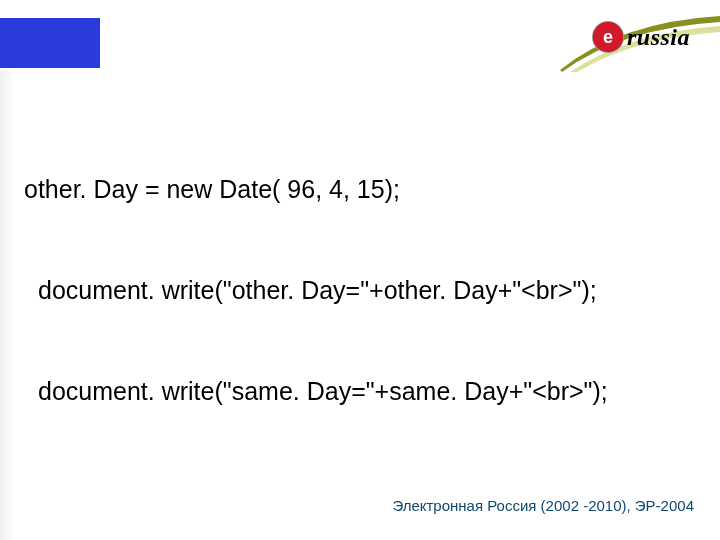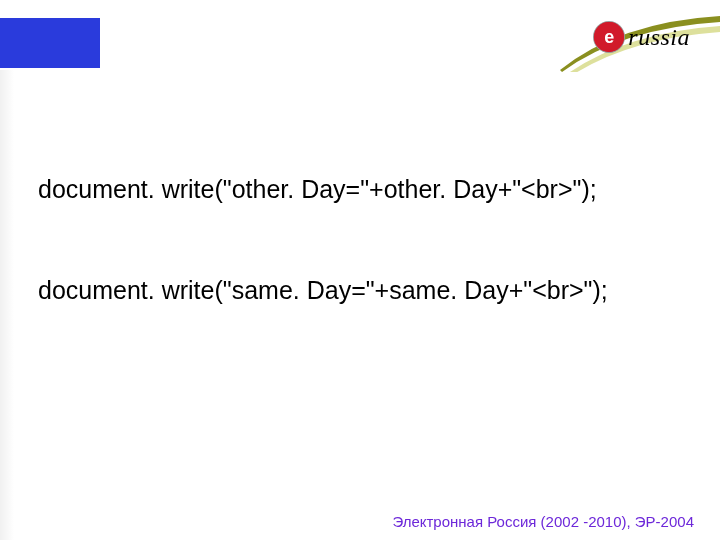--- a/index.html
+++ b/index.html
@@ -55,21 +55,21 @@
     color: #fff;
     font-weight: bold;
     font-size: 18px;
     line-height: 30px;
     text-align: center;
     box-shadow: 0 0 0 2px #d11a2a inset, 0 0 0 1px #999;
   }
   .logo-text {
     font-family: Georgia, "Times New Roman", serif;
     font-style: italic;
-    font-weight: normal;
+    font-weight: bold;
     font-size: 24px;
     color: #000;
     letter-spacing: 0.5px;
     text-align: center;
   }
 
   .code-block {
     position: absolute;
     top: 105px;
     left: 24px;
@@ -77,24 +77,24 @@
     font-size: 25px;
     line-height: 1.35;
     color: #000;
     white-space: pre-wrap;
   }
   .code-line { display:block; }
   .indent1 { padding-left: 14px; }
 
   .footer {
     position: absolute;
-    bottom: 10px;
+    bottom: 26px;
     right: 26px;
     font-size: 15px;
-    color: #6d28d9;
+    color: #0c4a6e;
   }
   .left-rail {
     position: absolute;
     left: 0;
     top: 70px;
     bottom: 0;
     width: 14px;
     background: linear-gradient(90deg, rgba(0,0,0,0.06), rgba(0,0,0,0));
   }
 </style>
@@ -115,20 +115,21 @@
 
     <div class="logo">
       <div class="logo-medal">e</div>
       <div class="logo-text">russia</div>
     </div>
   </div>
 
   <div class="left-rail"></div>
 
   <div class="code-block">
+    <span class="code-line">other. Day = new Date( 96, 4, 15);</span>
     <span class="code-line indent1">document. write("other. Day="+other. Day+"&lt;br&gt;");</span>
     <span class="code-line indent1">document. write("same. Day="+same. Day+"&lt;br&gt;");</span>
     
     
     
     
   </div>
 
   <div class="footer">Электронная Россия (2002 -2010), ЭР-2004</div>
 

